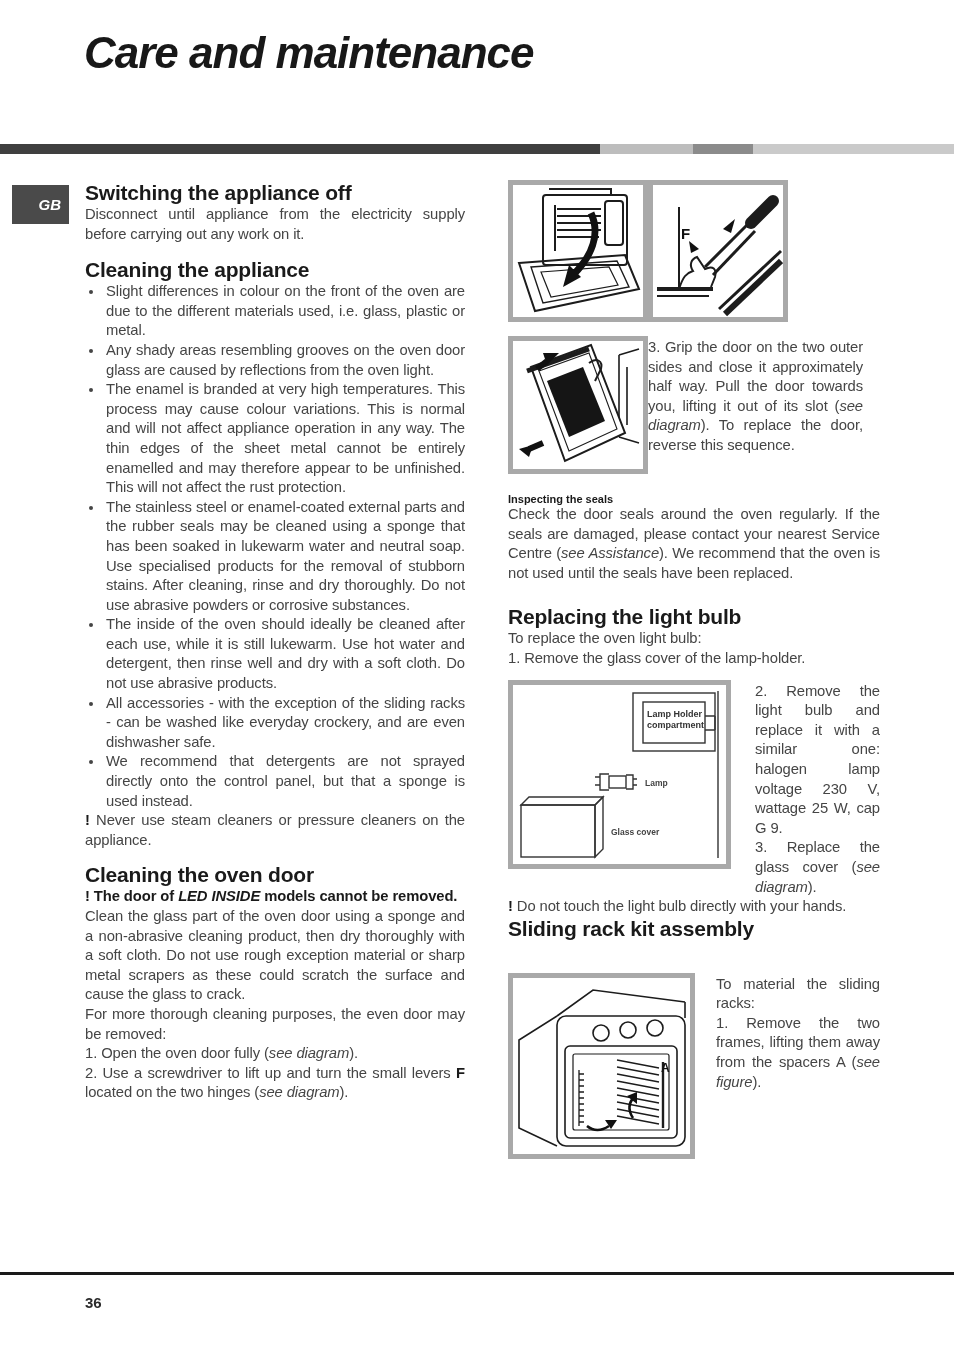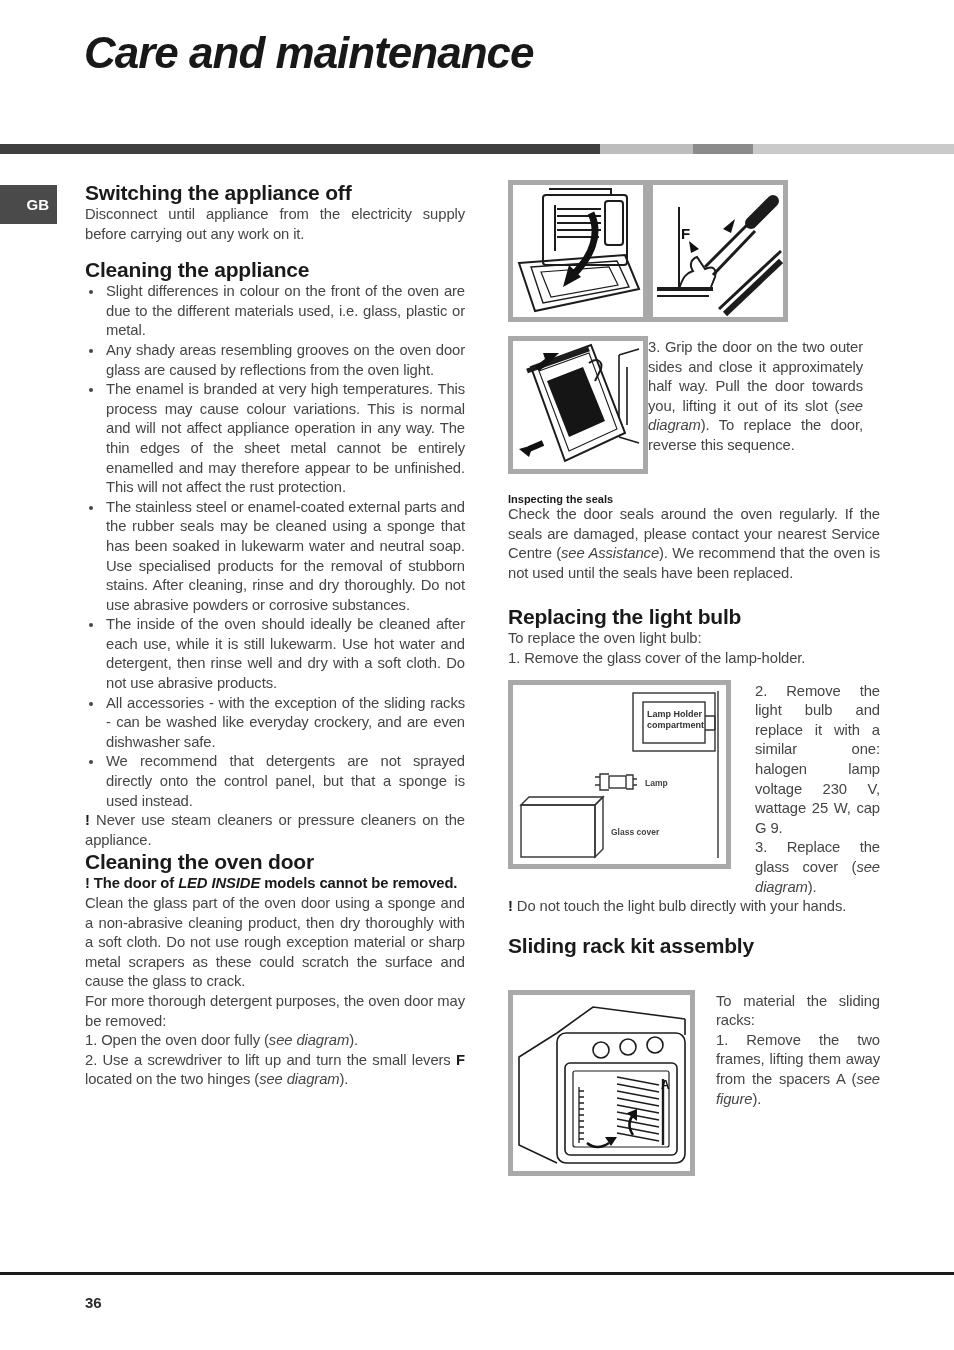--- a/index.html
+++ b/index.html
@@ -10,38 +10,38 @@
   .title{
     position:absolute;left:84px;top:28px;font-size:44px;font-weight:bold;
     color:#181818;letter-spacing:-1px;margin:0;font-style:italic;
   }
   .bar{position:absolute;left:0;top:144px;width:954px;height:10px;display:flex;}
   .bar .seg1{width:600px;height:100%;}
   .bar .seg2{width:93px;height:100%;}
   .bar .seg3{width:60px;height:100%;}
   .bar .seg4{width:201px;height:100%;}
   .gb{
-    position:absolute;left:0;top:185px;width:57px;height:39px;color:#fff;
+    position:absolute;left:12px;top:185px;width:57px;height:39px;color:#fff;
     font-weight:bold;font-size:15px;display:flex;align-items:center;
-    justify-content:flex-end;padding-right:8px;box-sizing:border-box;
+    justify-content:flex-end;padding-right:8px;box-sizing:border-box;font-style:italic;
   }
   .col-left{position:absolute;left:85px;top:181px;width:380px;}
   .col-right{position:absolute;left:508px;top:180px;width:372px;}
   h2{font-size:21px;font-weight:bold;color:#1a1a1a;margin:0;letter-spacing:-0.2px;}
   h3{font-size:11px;font-weight:bold;color:#1a1a1a;margin:0;}
   p.body, li{
     font-size:14.8px;line-height:19.6px;text-align:justify;margin:0;
     letter-spacing:-0.1px;color:#454545;
   }
   p.body b, li b{color:#1a1a1a;}
   .bold-note{font-weight:bold;color:#1a1a1a;}
   ul.bullets{margin:0;padding-left:19px;list-style:disc outside;}
   ul.bullets li{padding-left:2px;}
-  .mt2{margin-top:2px}.mt9{margin-top:9px}.mt11{margin-top:11px}.mt13{}
-  .mt16{margin-top:16px}.mt17{margin-top:17px}.mt18{margin-top:14px}.mt19{margin-top:19px}
+  .mt2{margin-top:2px}.mt9{margin-top:9px}.mt11{margin-top:11px}.mt13{margin-top:13px}
+  .mt16{margin-top:16px}.mt17{}.mt18{margin-top:14px}.mt19{margin-top:19px}
   .mt21{margin-top:21px}.mt22{margin-top:22px}.mt27{margin-top:27px}.mt32{margin-top:32px}
   .figrow{display:flex;align-items:flex-start;}
   figure.fig{margin:0;border:5px solid #a9a9a9;background:#fff;line-height:0;}
   .ml22{margin-left:22px}.ml24{margin-left:24px}.ml21{margin-left:21px}.ml20{margin-left:20px}
   .w215{width:215px}.w126{width:126px}.w168{width:168px}
   .sidetext{padding-top:2px;}
   .footline{position:absolute;left:0;top:1272px;width:954px;height:3px;background:#1a1a1a;}
   .pagenum{position:absolute;left:85px;top:1294px;font-size:15px;font-weight:bold;color:#2a2a2a;}
   svg .ink{stroke:#1c1c1c;fill:none;}
   svg text{font-family:"Liberation Sans", sans-serif;}
@@ -72,21 +72,21 @@
     <li>The stainless steel or enamel-coated external parts and the rubber seals may be cleaned using a sponge that has been soaked in lukewarm water and neutral soap. Use specialised products for the removal of stubborn stains. After cleaning, rinse and dry thoroughly. Do not use abrasive powders or corrosive substances.</li>
     <li>The inside of the oven should ideally be cleaned after each use, while it is still lukewarm. Use hot water and detergent, then rinse well and dry with a soft cloth. Do not use abrasive products.</li>
     <li>All accessories - with the exception of the sliding racks - can be washed like everyday crockery, and are even dishwasher safe.</li>
     <li>We recommend that detergents are not sprayed directly onto the control panel, but that a sponge is used instead.</li>
   </ul>
   <p class="body mt16"><b>! </b>Never use steam cleaners or pressure cleaners on the appliance.</p>
 
   <h2 class="mt13">Cleaning the oven door</h2>
   <p class="body bold-note mt2"><b>! The door of </b><b><i>LED INSIDE</i></b><b> models cannot be removed.</b></p>
   <p class="body mt9">Clean the glass part of the oven door using a sponge and a non-abrasive cleaning product, then dry thoroughly with a soft cloth. Do not use rough exception material or sharp metal scrapers as these could scratch the surface and cause the glass to crack.</p>
-  <p class="body">For more thorough detergent purposes, the oven door may be removed:</p>
+  <p class="body">For more thorough cleaning purposes, the even door may be removed:</p>
   <p class="body">1. Open the oven door fully (<i>see diagram</i>).</p>
   <p class="body">2. Use a screwdriver to lift up and turn the small levers <b>F</b> located on the two hinges (<i>see diagram</i>).</p>
 </section>
 
 <section class="col-right">
 
   <div class="figrow">
     <figure class="fig">
       <svg width="130" height="132" viewBox="0 0 130 132">
         <g class="ink" stroke-width="2">

